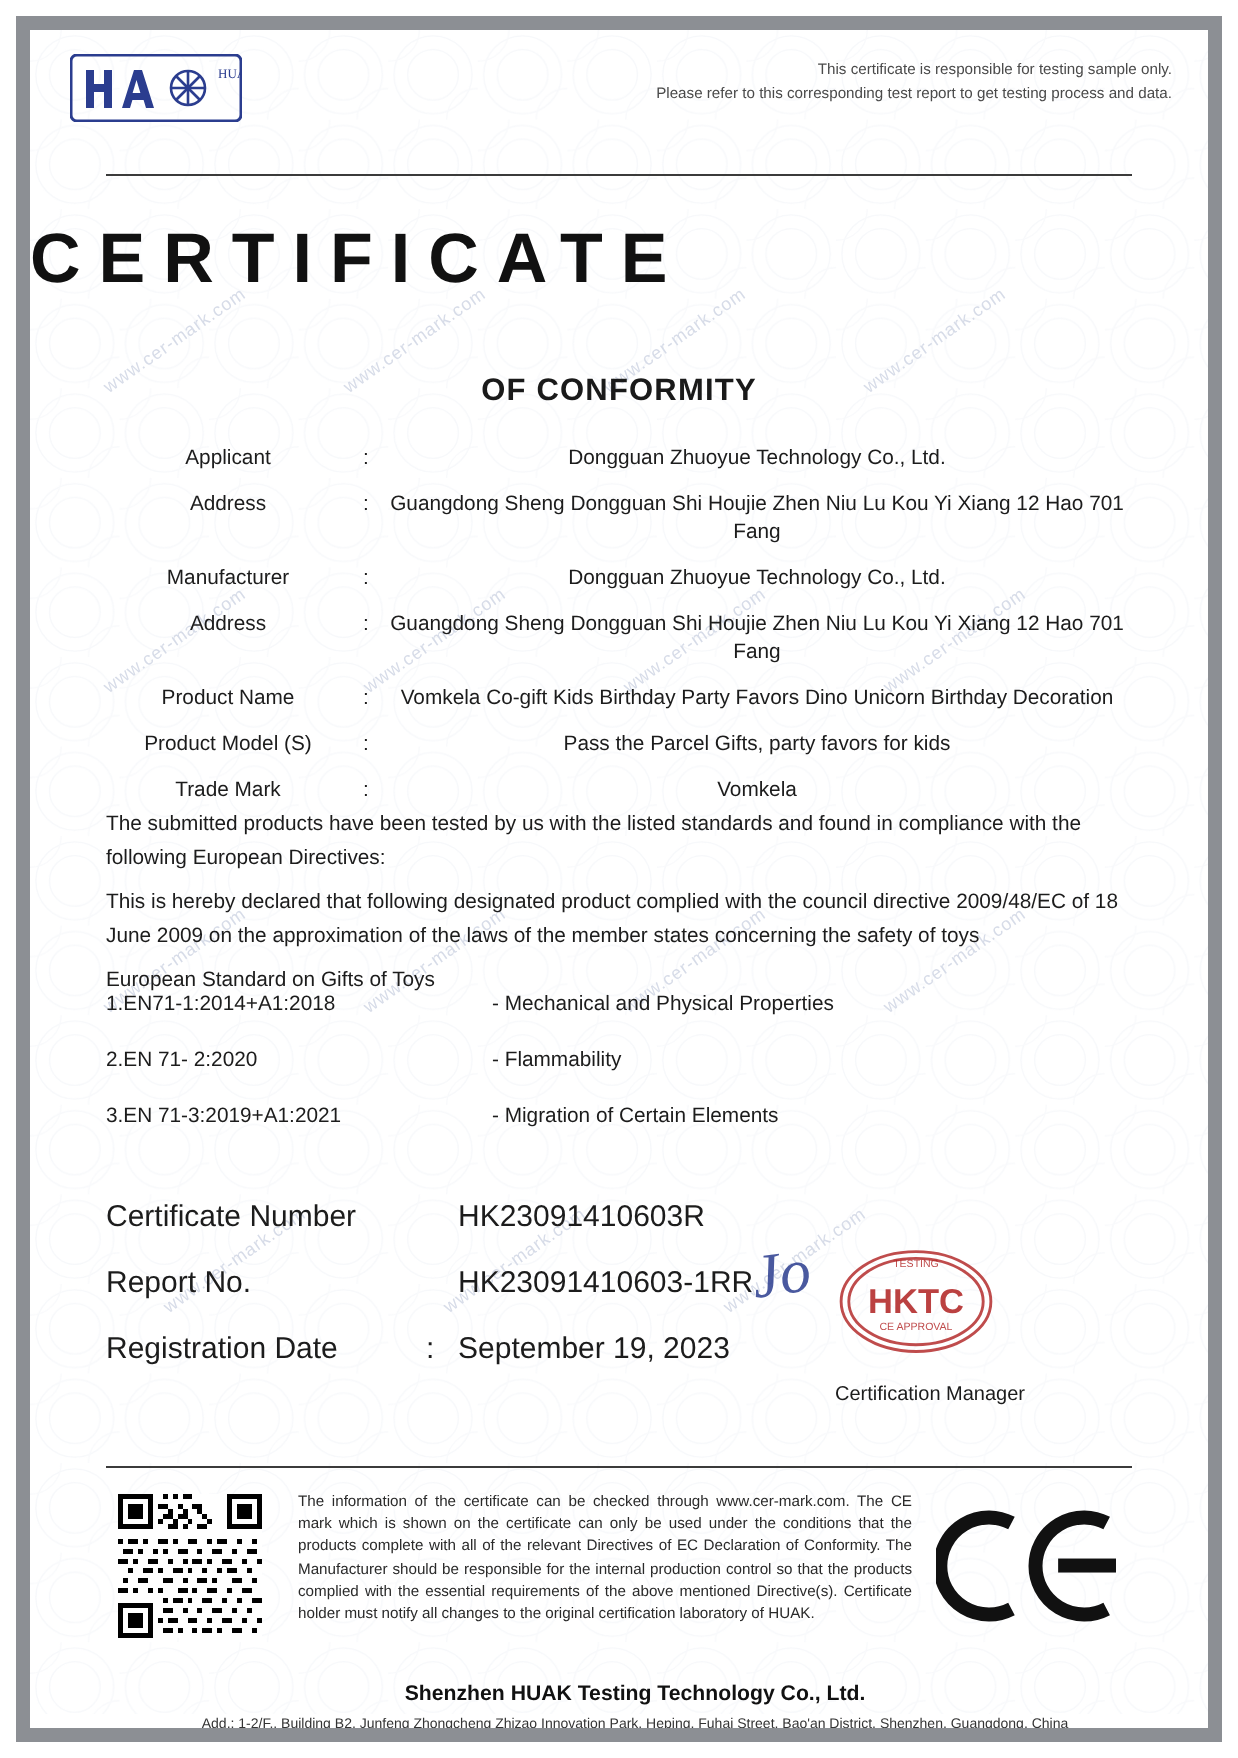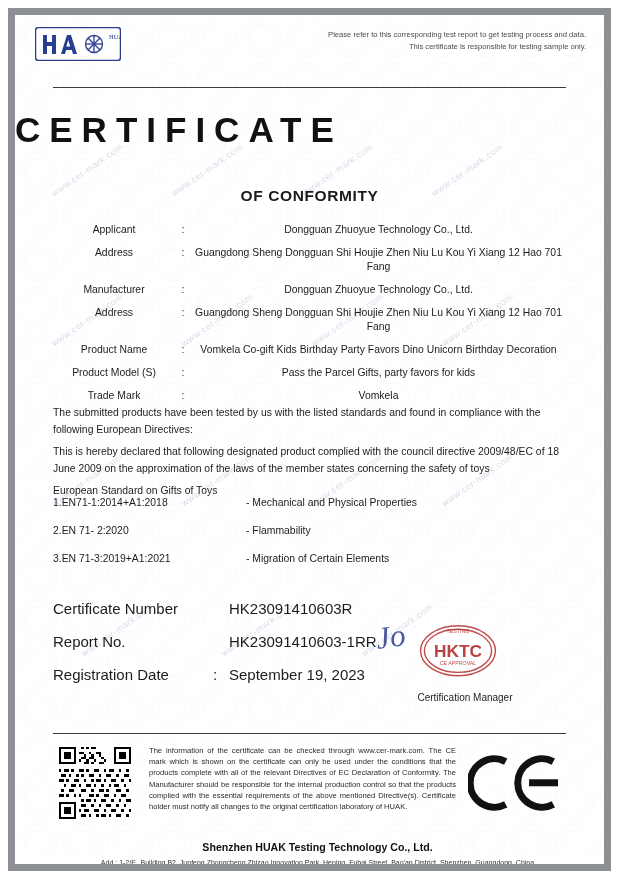--- a/index.html
+++ b/index.html
@@ -315,22 +315,22 @@
           <g fill="none" stroke="#2b3d8f" stroke-width="2.6">
             <circle cx="118" cy="34" r="17"></circle>
             <path d="M101 34 h34"></path>
             <path d="M118 17 v34"></path>
             <path d="M106 22 l24 24"></path>
             <path d="M130 22 l-24 24"></path>
           </g>
           <text x="148" y="24" font-family="Liberation Serif, serif" font-size="13" fill="#2b3d8f">HUAK</text>
         </svg>
         <div class="header-note">
+          <div>This certificate is responsible for testing sample only.</div>
           <div>Please refer to this corresponding test report to get testing process and data.</div>
-          <div>This certificate is responsible for testing sample only.</div>
         </div>
       </div>
 
       <div class="rule rule-top"></div>
 
       <div class="title">CERTIFICATE</div>
       <div class="subtitle">OF CONFORMITY</div>
 
       <div class="fields">
         <div class="field-row">

